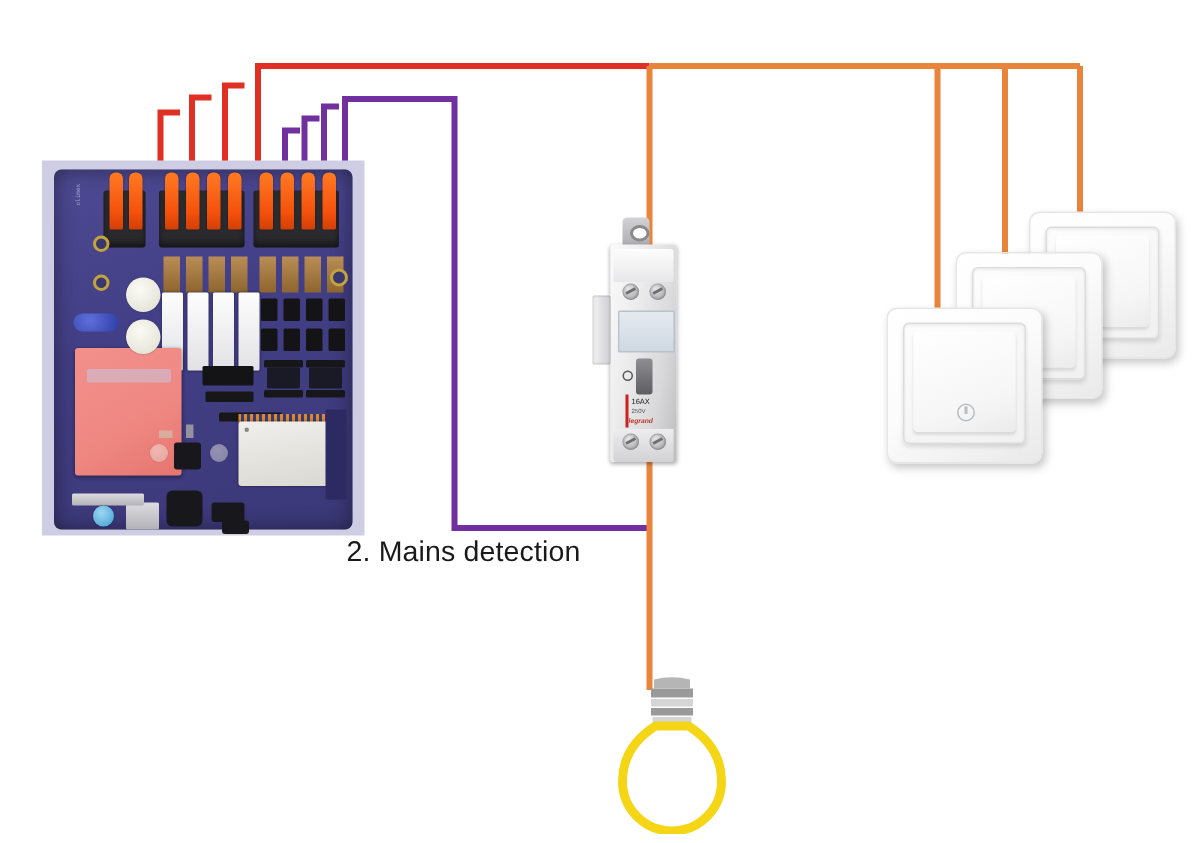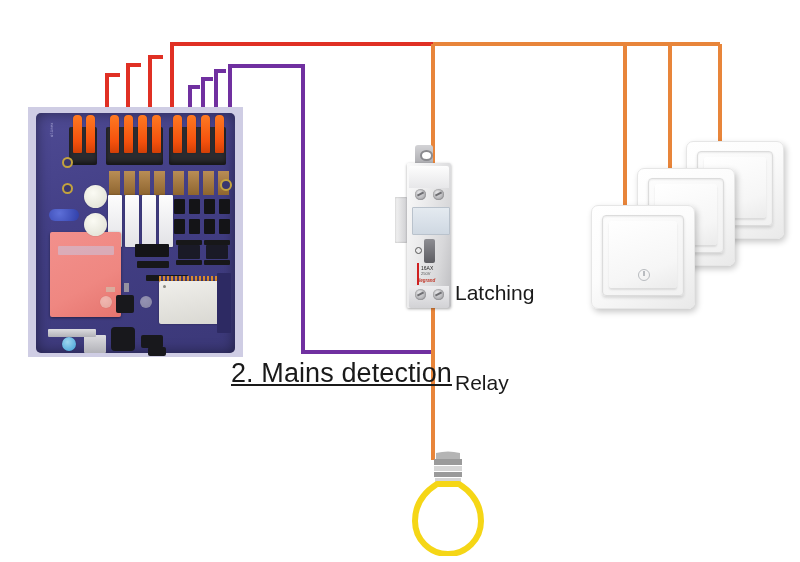--- a/index.html
+++ b/index.html
@@ -2,21 +2,21 @@
 <html><head>
 <meta charset="utf-8">
 <style>
   html,body{margin:0;padding:0;background:#ffffff;}
   body{width:800px;height:562px;overflow:hidden;
        font-family:"Liberation Sans","DejaVu Sans",sans-serif;}
   #stage{position:relative;width:800px;height:562px;background:#fff;}
   svg.layer{position:absolute;left:0;top:0;width:800px;height:562px;}
   .lbl{position:absolute;color:#1a1a1a;white-space:pre;}
   #label-switch{left:206px;top:18px;font-size:21px;letter-spacing:.1px;}
-  #label-mains{left:231px;top:358px;font-size:27px;letter-spacing:.1px;text-decoration:underline;}
+  #label-mains{left:231px;top:358px;font-size:19px;letter-spacing:.1px;}
   #label-relay{left:455px;top:218px;font-size:21px;line-height:30px;}
 
   
   #pcb{position:absolute;left:28px;top:107px;width:215px;height:250px;}
   .pcb-bg{position:absolute;inset:0;background:#cfcde4;}
   .pcb-board{position:absolute;left:8px;top:6px;width:199px;height:240px;
       background:linear-gradient(160deg,#4e4a93 0%,#433f86 40%,#3b3878 100%);
       border-radius:5px;
       box-shadow:inset 0 0 14px rgba(0,0,0,.45);}
   .term-block{position:absolute;background:#2b2b2f;border-radius:2px;
@@ -271,18 +271,14 @@
         <path d="M30 15 h28 v5 h-28 z" fill="#d5d5d5"></path>
         <path d="M30 21 h28 v5 h-28 z" fill="#9a9a9a"></path>
         <path d="M31 27 h26 v5 h-26 z" fill="#d5d5d5"></path>
         <path d="M32 2 q12 -3 24 0 v6 h-24 z" fill="#b5b5b5"></path>
       </g>
       <path d="M33 33 q-22 14 -22 37 a33 33 0 0 0 66 0 q0 -23 -22 -37 z" fill="none" stroke="#f5d616" stroke-width="6" stroke-linejoin="round"></path>
     </svg>
   </div>
 
   <div class="lbl" id="label-mains">2. Mains detection</div>
-  <div class="lbl" id="label-relay">
-    <div>Latching</div>
-    <div>Relay</div>
-  </div>
 
 </div>
 
 </body></html>

